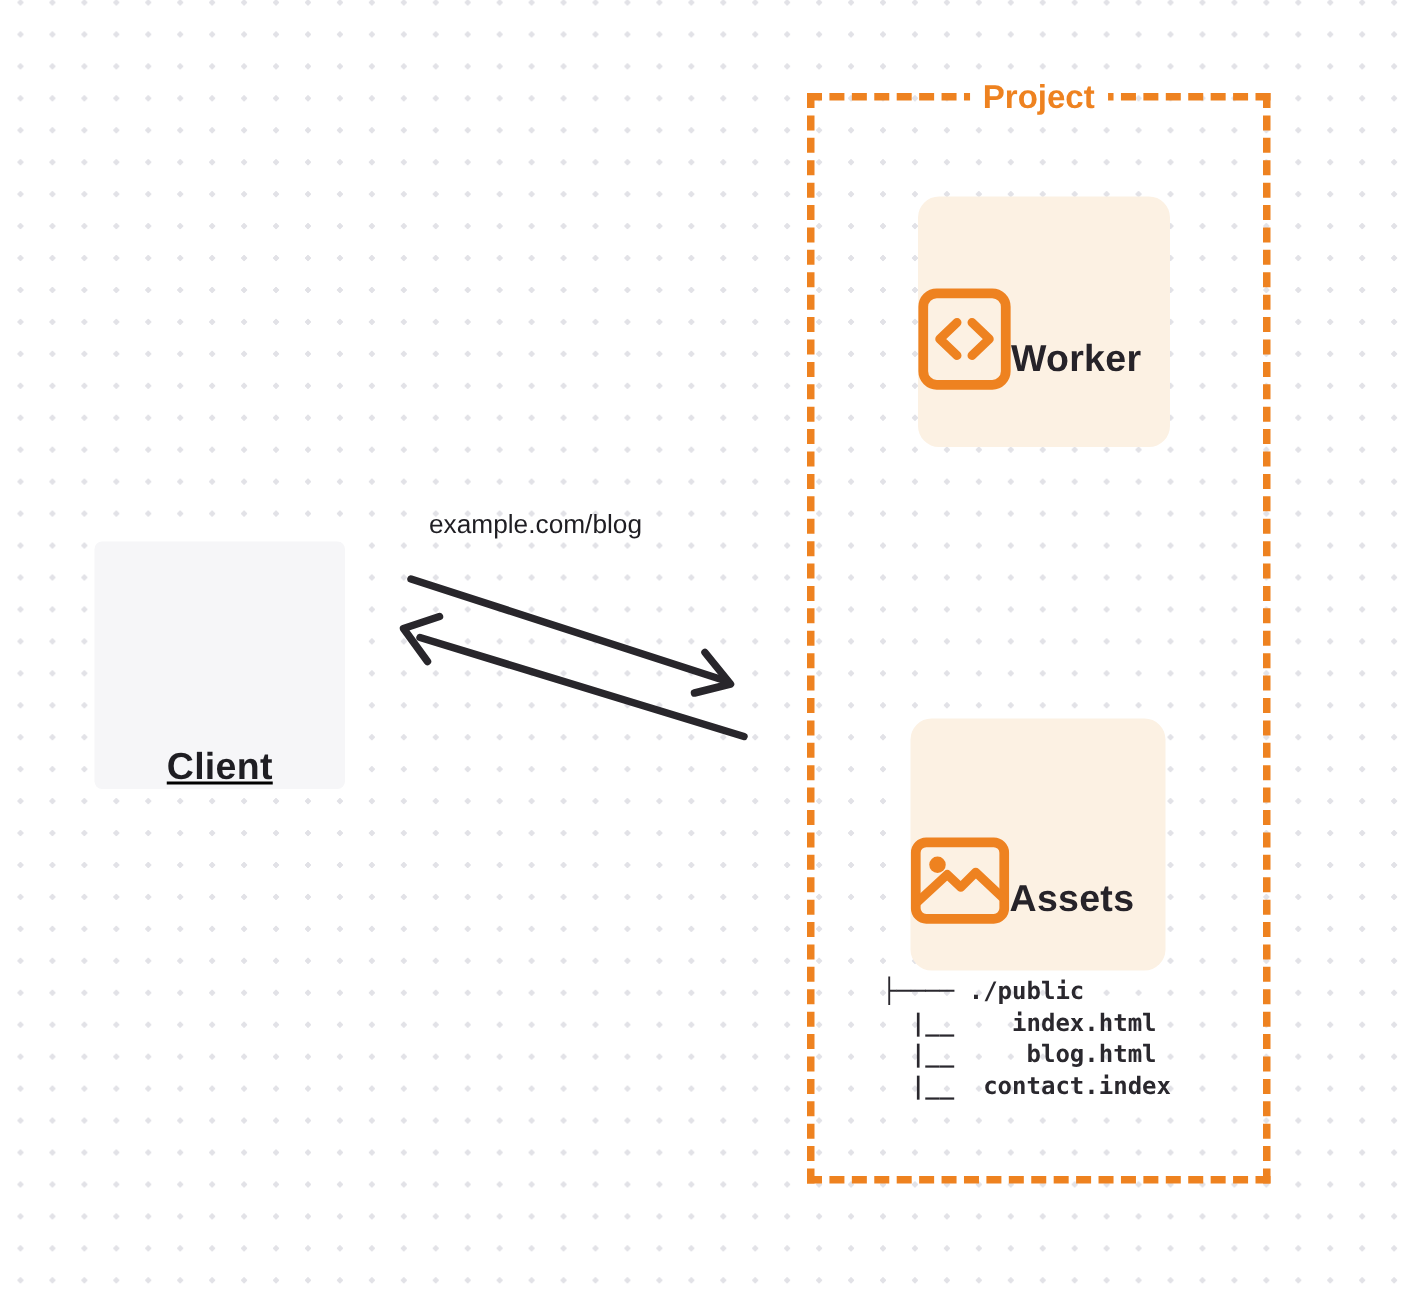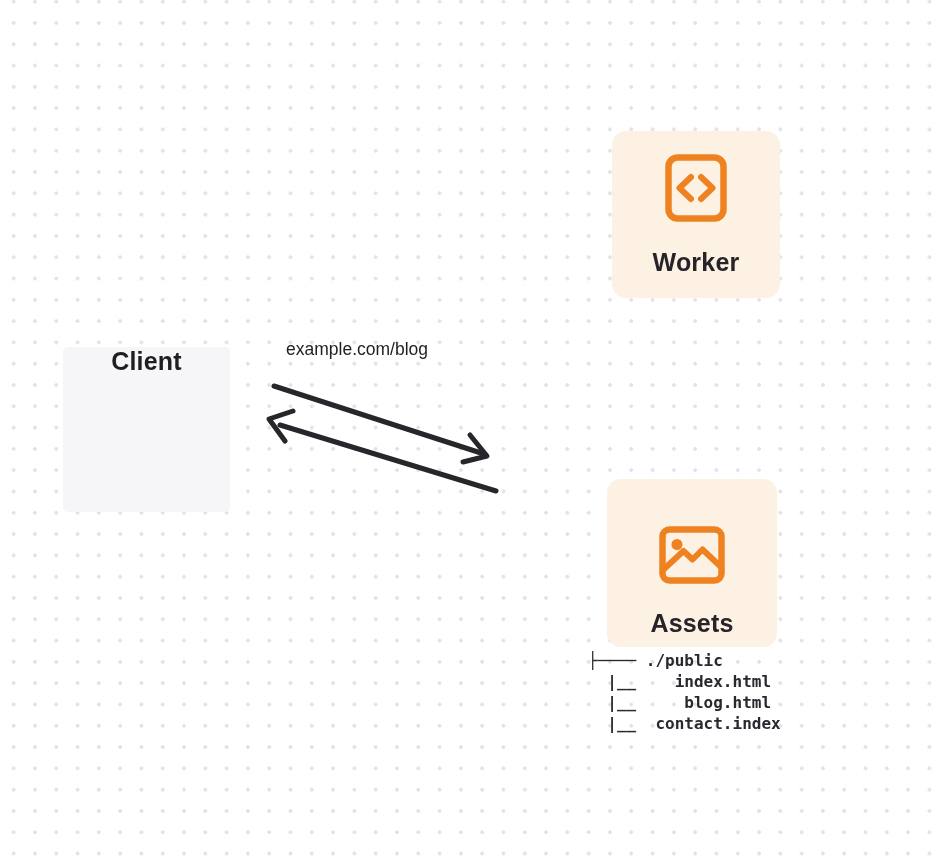--- a/index.html
+++ b/index.html
@@ -11,23 +11,23 @@
     position:relative;
     width:938px;height:860px;
     overflow:hidden;
     background-color:#ffffff;
     background-image:radial-gradient(circle, #E2E2E7 1.7px, transparent 1.9px);
     background-size:21.3px 21.3px;
     background-position:3px -9px;
   }
   
   .client-box{
-    position:absolute;left:63px;top:347px;width:167px;height:165px;
+    position:absolute;left:63px;top:361px;width:167px;height:165px;
     background:#F6F6F8;border-radius:5px;
-    display:flex;align-items:flex-start;justify-content:center;
+    display:flex;align-items:flex-end;justify-content:center;text-decoration:underline;
   }
   .client-box .label{
     font-size:25px;font-weight:700;color:#1F1E23;letter-spacing:.2px;
   }
   
   .url-label{
     position:absolute;left:286px;top:339px;
     font-size:17.5px;font-weight:400;color:#1F1E23;
   }
   
@@ -45,21 +45,21 @@
     position:absolute;left:50%;top:-18px;transform:translateX(-50%);
     height:32px;line-height:32px;
     padding:0 9px;background:#ffffff;
     font-size:22px;font-weight:700;color:#EE8220;
     white-space:nowrap;
   }
   
   .card{
     position:absolute;
     background:#FCF1E3;border-radius:14px;
-    display:flex;flex-direction:column;align-items:center;
+    display:flex;flex-direction:row;align-items:center;
   }
   .worker-card{left:612px;top:131px;width:168px;height:167px;padding-top:23px;box-sizing:border-box;}
   .assets-card{left:607px;top:479px;width:170px;height:168px;padding-top:47px;box-sizing:border-box;}
   .card .card-label{
     font-size:25px;font-weight:700;color:#262329;letter-spacing:.2px;
   }
   .worker-card .card-label{margin-top:26px;}
   .assets-card .card-label{margin-top:25px;}
   
   .file-tree{
@@ -88,20 +88,23 @@
         <path d="M274 386 L481 453"></path>
         <polyline points="470,435 487,456 463,462"></polyline>
       </g>
       <g>
         <path d="M496 491 L280 425"></path>
         <polyline points="293,411 269,419 285,441"></polyline>
       </g>
     </g>
   </svg>
 
+  <div class="project-box">
+    <span class="project-label">Project</span>
+  </div>
 
   <div class="card worker-card">
     <svg width="62" height="68" viewBox="0 0 62 68">
       <rect x="3.5" y="3.5" width="55" height="61" rx="9" fill="none" stroke="#EE8220" stroke-width="6.5"></rect>
       <polyline points="26,23 14.5,34 26,45" fill="none" stroke="#EE8220" stroke-width="6" stroke-linecap="round" stroke-linejoin="round"></polyline>
       <polyline points="36,23 47.5,34 36,45" fill="none" stroke="#EE8220" stroke-width="6" stroke-linecap="round" stroke-linejoin="round"></polyline>
     </svg>
     <div class="card-label">Worker</div>
   </div>
 

